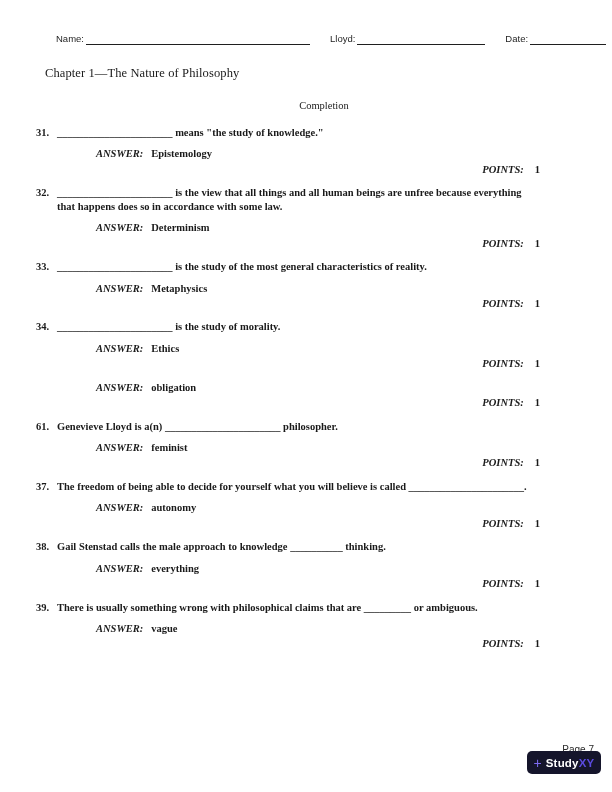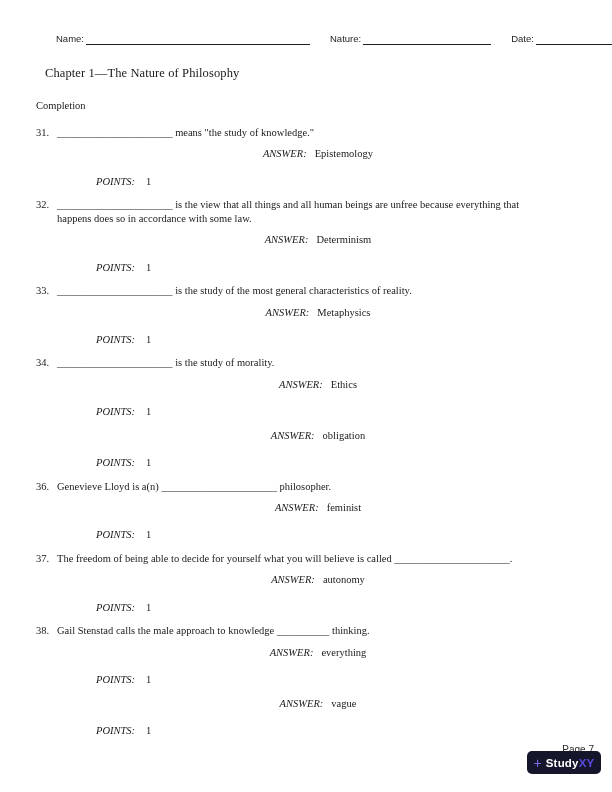--- a/index.html
+++ b/index.html
@@ -32,30 +32,31 @@
 
   
   .title{
     margin:21px 0 0 45px;
     font-size:12.5px;
     letter-spacing:.1px;
   }
   .section{
     margin:19px 0 0 36px;
     font-size:10.5px;
+    text-align:center;
   }
 
   
   .questions{margin-top:15px;font-size:10.5px;line-height:1.28;}
-  .q-block{margin:0 72px 10px 36px;}
+  .q-block{margin:0 72px 10px 36px;font-weight:bold;}
   .q-row{display:flex;}
   .q-num{flex:0 0 21px;}
   .q-text{flex:1;}
-  .q-answer{margin:8px 0 0 60px;text-align:center;}
-  .q-points{margin:14px 0 0 60px;}
+  .q-answer{margin:8px 0 0 60px;}
+  .q-points{margin:2px 0 0 60px;text-align:right;}
   .meta-label{font-style:italic;}
   .ans-value{margin-left:8px;}
   .pts-value{margin-left:11px;}
 
   
   .page-num{
     position:absolute;
     top:744px;right:18px;
     font-family:"Liberation Sans", sans-serif;
     font-size:10px;color:#2a2a2a;
@@ -79,21 +80,21 @@
 
 <div class="page">
 
   <div class="hdr">
     <div class="hdr-group">
       <span class="hdr-label">Name:</span>
       <span class="hdr-line name"></span>
     </div>
     <div class="hdr-gap"></div>
     <div class="hdr-group">
-      <span class="hdr-label">Nature:</span>
+      <span class="hdr-label">Lloyd:</span>
       <span class="hdr-line class"></span>
     </div>
     <div class="hdr-gap"></div>
     <div class="hdr-group">
       <span class="hdr-label">Date:</span>
       <span class="hdr-line date"></span>
     </div>
   </div>
 
   <div class="title">Chapter 1—The Nature of Philosophy</div>
@@ -138,21 +139,21 @@
       <div class="q-points"><span class="meta-label">POINTS:</span><span class="pts-value">1</span></div>
     </div>
 
     <div class="q-block">
       <div class="q-answer"><span class="meta-label">ANSWER:</span><span class="ans-value">obligation</span></div>
       <div class="q-points"><span class="meta-label">POINTS:</span><span class="pts-value">1</span></div>
     </div>
 
     <div class="q-block">
       <div class="q-row">
-        <span class="q-num">36.</span>
+        <span class="q-num">61.</span>
         <span class="q-text">Genevieve Lloyd is a(n) ______________________ philosopher.</span>
       </div>
       <div class="q-answer"><span class="meta-label">ANSWER:</span><span class="ans-value">feminist</span></div>
       <div class="q-points"><span class="meta-label">POINTS:</span><span class="pts-value">1</span></div>
     </div>
 
     <div class="q-block">
       <div class="q-row">
         <span class="q-num">37.</span>
         <span class="q-text">The freedom of being able to decide for yourself what you will believe is called ______________________.</span>
@@ -164,20 +165,24 @@
     <div class="q-block">
       <div class="q-row">
         <span class="q-num">38.</span>
         <span class="q-text">Gail Stenstad calls the male approach to knowledge __________ thinking.</span>
       </div>
       <div class="q-answer"><span class="meta-label">ANSWER:</span><span class="ans-value">everything</span></div>
       <div class="q-points"><span class="meta-label">POINTS:</span><span class="pts-value">1</span></div>
     </div>
 
     <div class="q-block">
+      <div class="q-row">
+        <span class="q-num">39.</span>
+        <span class="q-text">There is usually something wrong with philosophical claims that are _________ or ambiguous.</span>
+      </div>
       <div class="q-answer"><span class="meta-label">ANSWER:</span><span class="ans-value">vague</span></div>
       <div class="q-points"><span class="meta-label">POINTS:</span><span class="pts-value">1</span></div>
     </div>
 
   </div>
 
   <div class="page-num">Page 7</div>
   <div class="brand-badge" id="brandBadge" style="background: rgb(21, 21, 43);">
     <span class="brand-plus" id="brandPlus" style="color: rgb(125, 107, 242);">+</span>
     <span class="brand-text">

